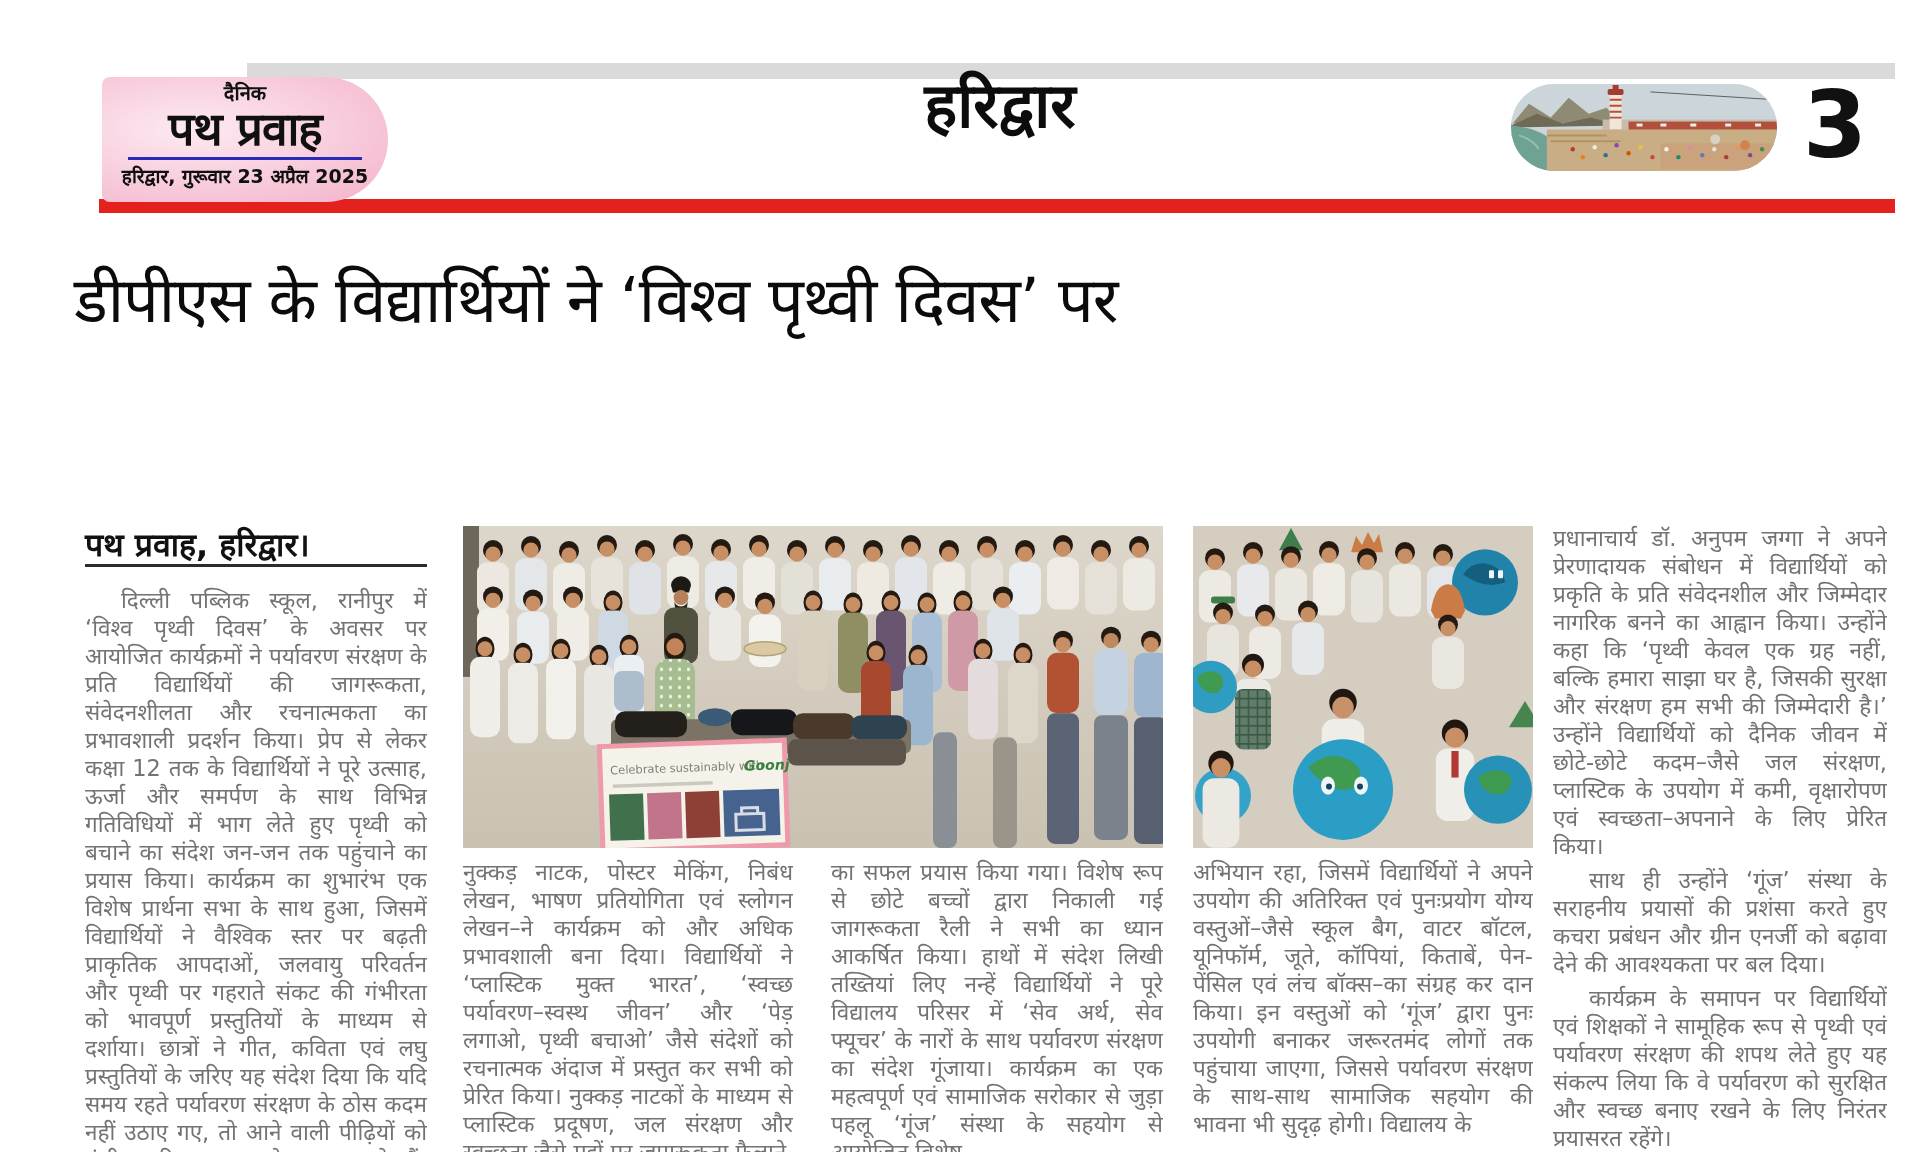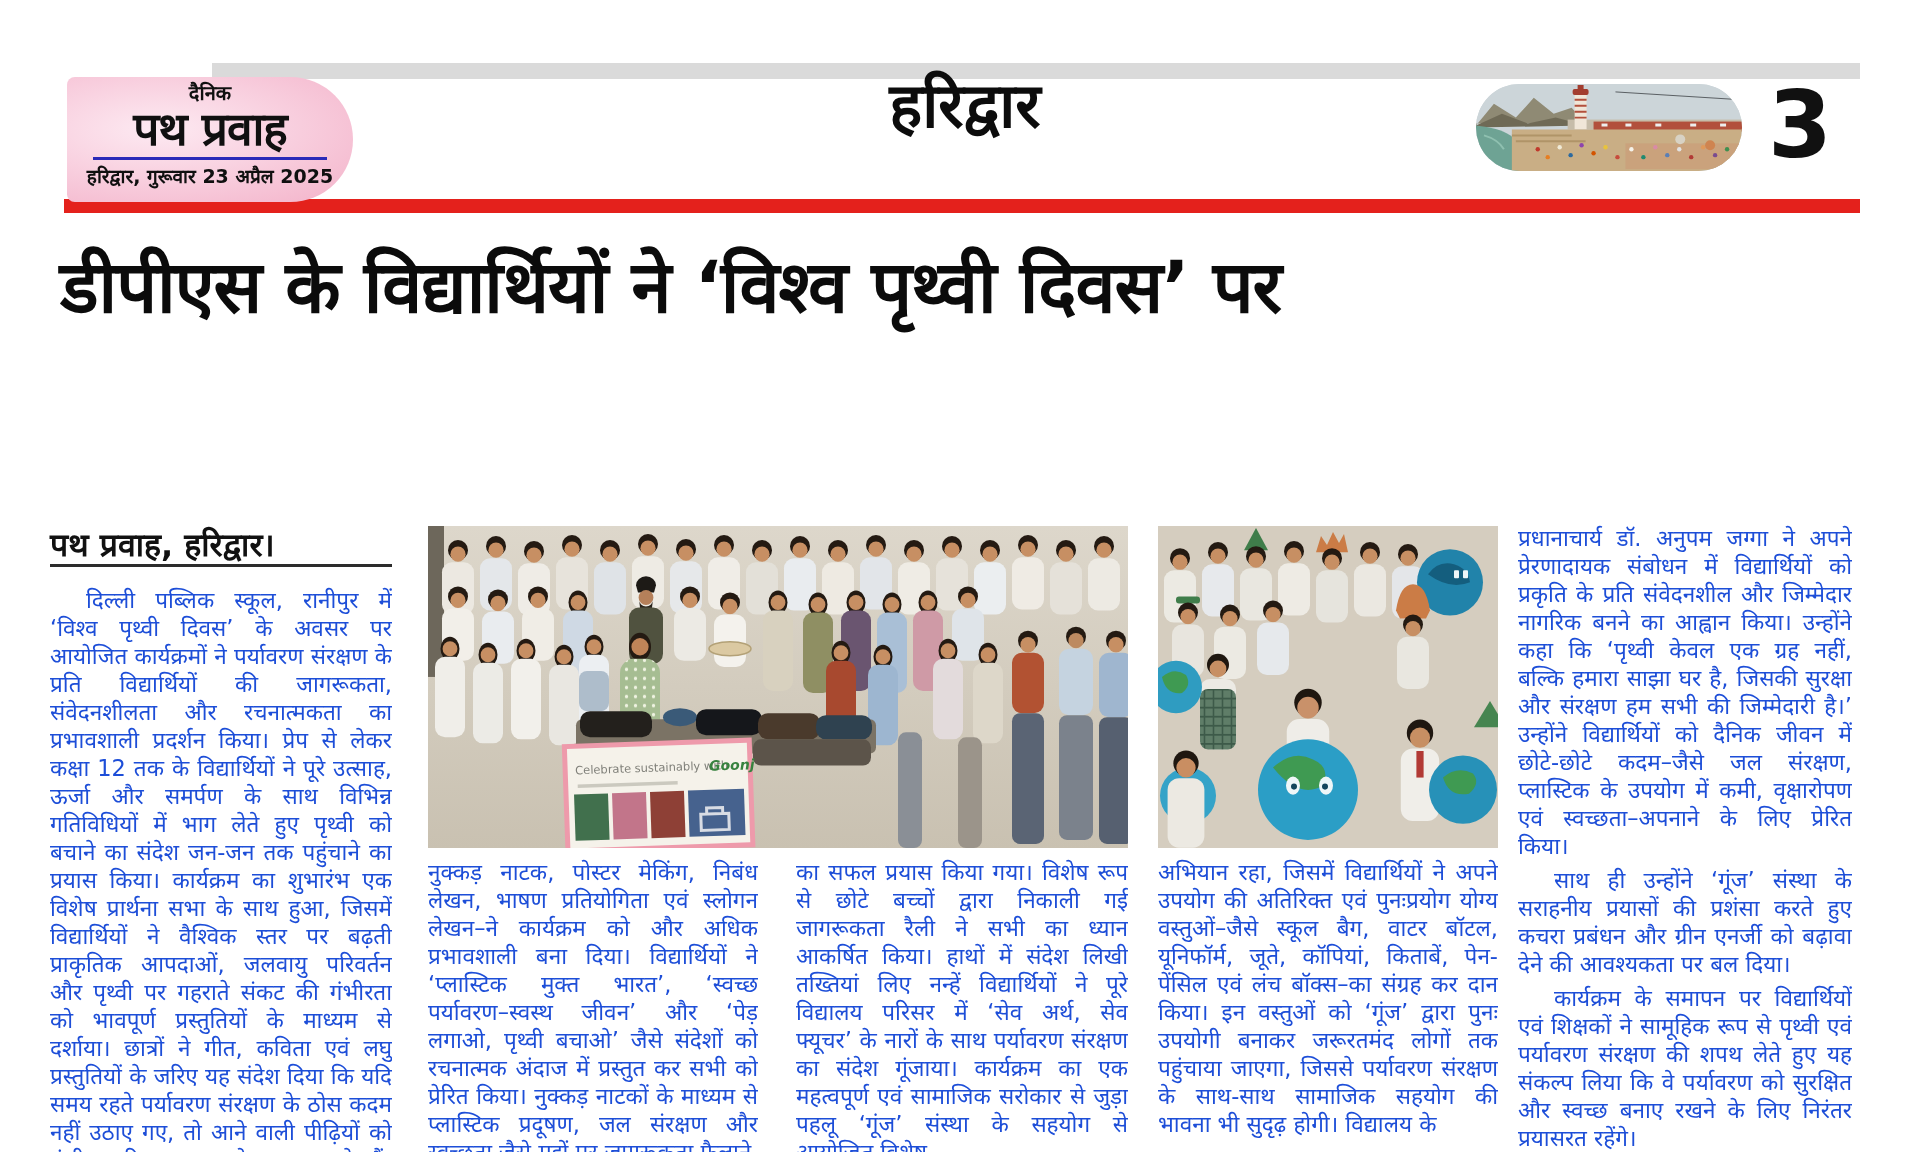--- a/index.html
+++ b/index.html
@@ -1,46 +1,46 @@
 <!DOCTYPE html>
 <html lang="hi"><head>
 <meta charset="utf-8">
 <style>
   html,body{margin:0;padding:0;background:#ffffff;}
   body{width:1920px;height:1154px;position:relative;overflow:hidden;
        font-family:"DejaVu Sans","Liberation Sans",sans-serif;color:#1b1b1b;}
-  .abs{position:absolute;}
+  .abs{position:absolute;margin-left:35px;}
 
   
   .gray-bar{left:212px;top:63px;width:1648px;height:16px;background:#dadada;}
   .masthead{left:67px;top:77px;width:286px;height:125px;z-index:2;
     background:radial-gradient(ellipse at 32% 42%, #fdeaf2 0%, #f8cddd 52%, #f3b2c9 100%);
     border-radius:10px 80px 80px 10px;text-align:center;color:#101010;}
   .masthead .tagline{font-size:20px;font-weight:bold;padding-top:5px;line-height:22px;}
   .masthead .mtitle{font-size:46px;font-weight:800;line-height:50px;letter-spacing:-1px;}
   .masthead .mrule{width:82%;height:3px;background:#2a2ab8;margin:3px auto 3px;}
   .masthead .mdate{font-size:19px;font-weight:bold;white-space:nowrap;}
   .section-title{left:560px;top:64px;width:810px;text-align:center;
     font-size:62px;font-weight:800;color:#0c0c0c;line-height:84px;}
   .header-photo{left:1476px;top:84px;width:266px;height:87px;border-radius:44px;
     overflow:hidden;background:#ccd5d9;}
   .header-photo svg{display:block;width:100%;height:100%;}
   .page-number{left:1744px;top:76px;width:112px;text-align:center;
     font-size:92px;font-weight:800;line-height:100px;color:#111;}
   .red-bar{left:64px;top:199px;width:1796px;height:14px;background:#e4211c;}
 
   
-  .headline{left:60px;top:214px;width:1580px;margin:0;color:#0b0b0b;
-    font-size:72px;font-weight:700;line-height:146px;letter-spacing:-1px;}
+  .headline{left:60px;top:214px;width:1580px;margin:14px;color:#0b0b0b;
+    font-size:63px;font-weight:400;line-height:146px;letter-spacing:-1px;}
   .headline span{display:block;white-space:nowrap;}
 
   
   .byline{left:50px;top:522px;width:342px;font-size:32px;font-weight:bold;color:#111;}
   .byline-rule{left:50px;top:564px;width:342px;height:3px;background:#2c2c2c;}
-  .col{font-size:22.5px;line-height:28px;text-align:justify;color:#1d4ed8;overflow:hidden;}
+  .col{font-size:22.5px;line-height:28px;text-align:justify;color:#737373;overflow:hidden;}
   .col p{margin:0 0 6px 0;}
   .col p.ind{text-indent:1.6em;}
   .col1{left:50px;top:586px;width:342px;height:566px;}
   .col2{left:428px;top:858px;width:330px;height:294px;}
   .col3{left:796px;top:858px;width:332px;height:294px;}
   .col4{left:1158px;top:858px;width:340px;height:294px;}
   .col5{left:1518px;top:524px;width:334px;height:628px;}
 
   
   figure{margin:0;padding:0;}

